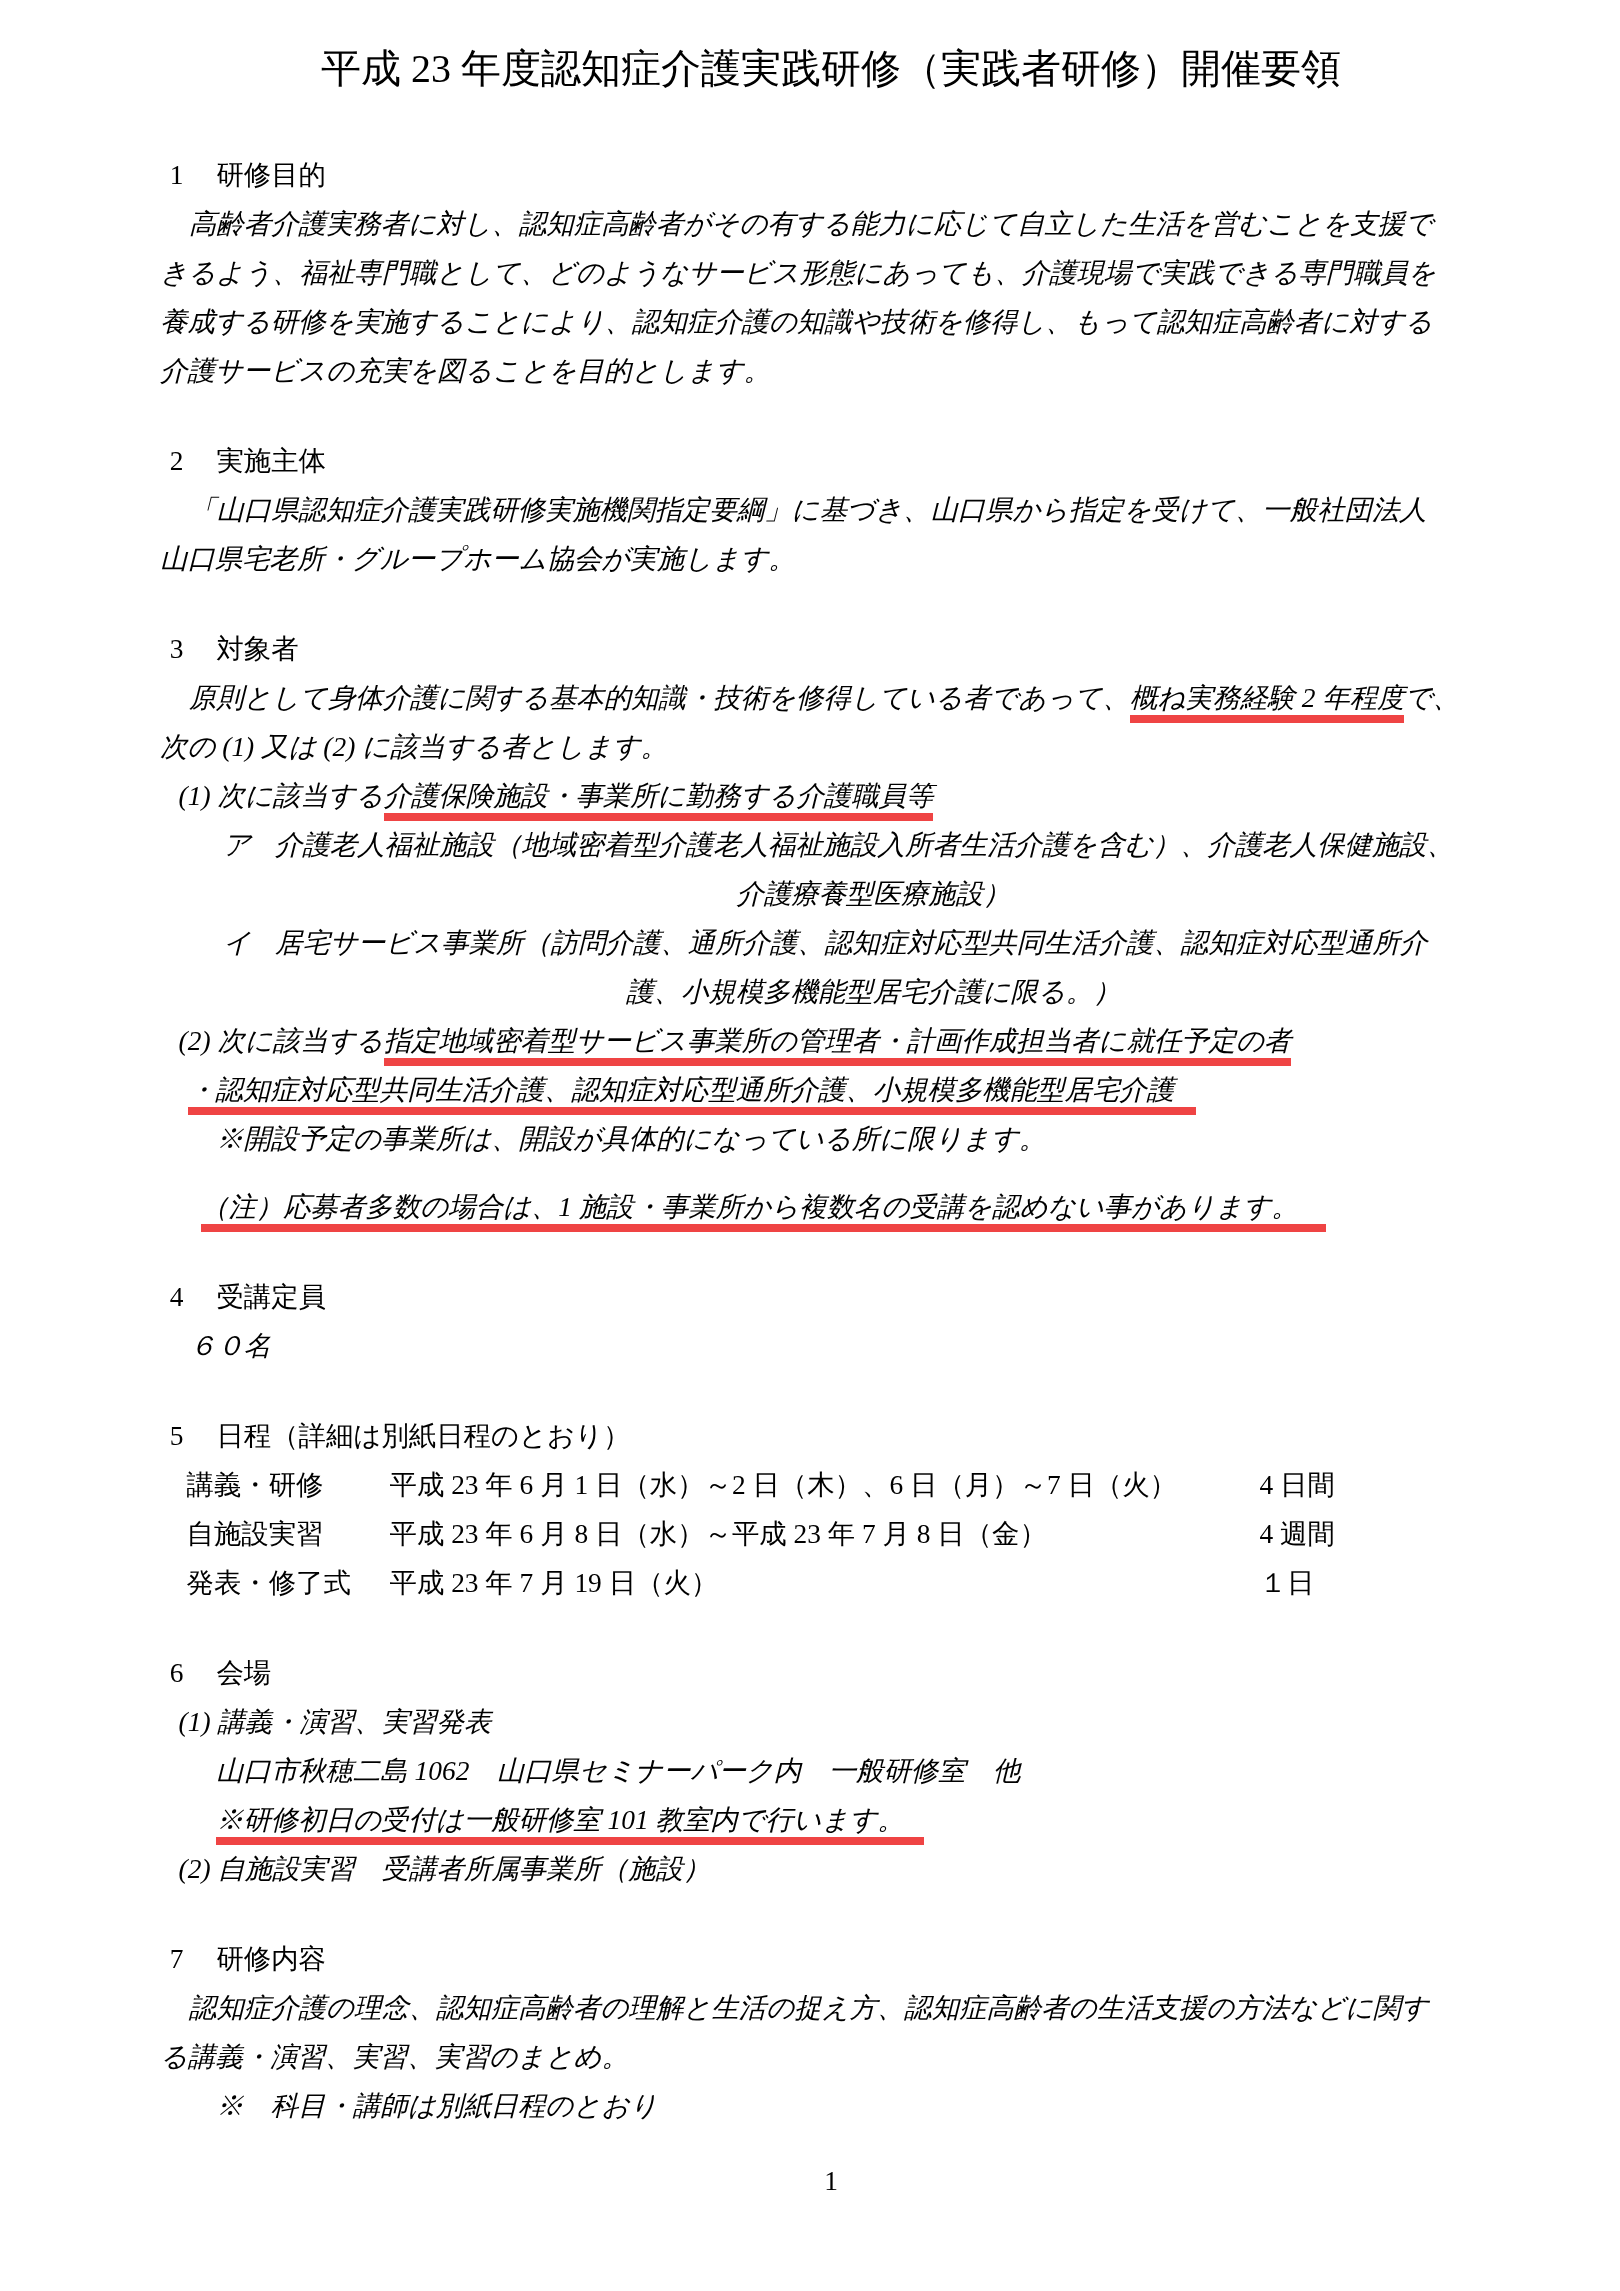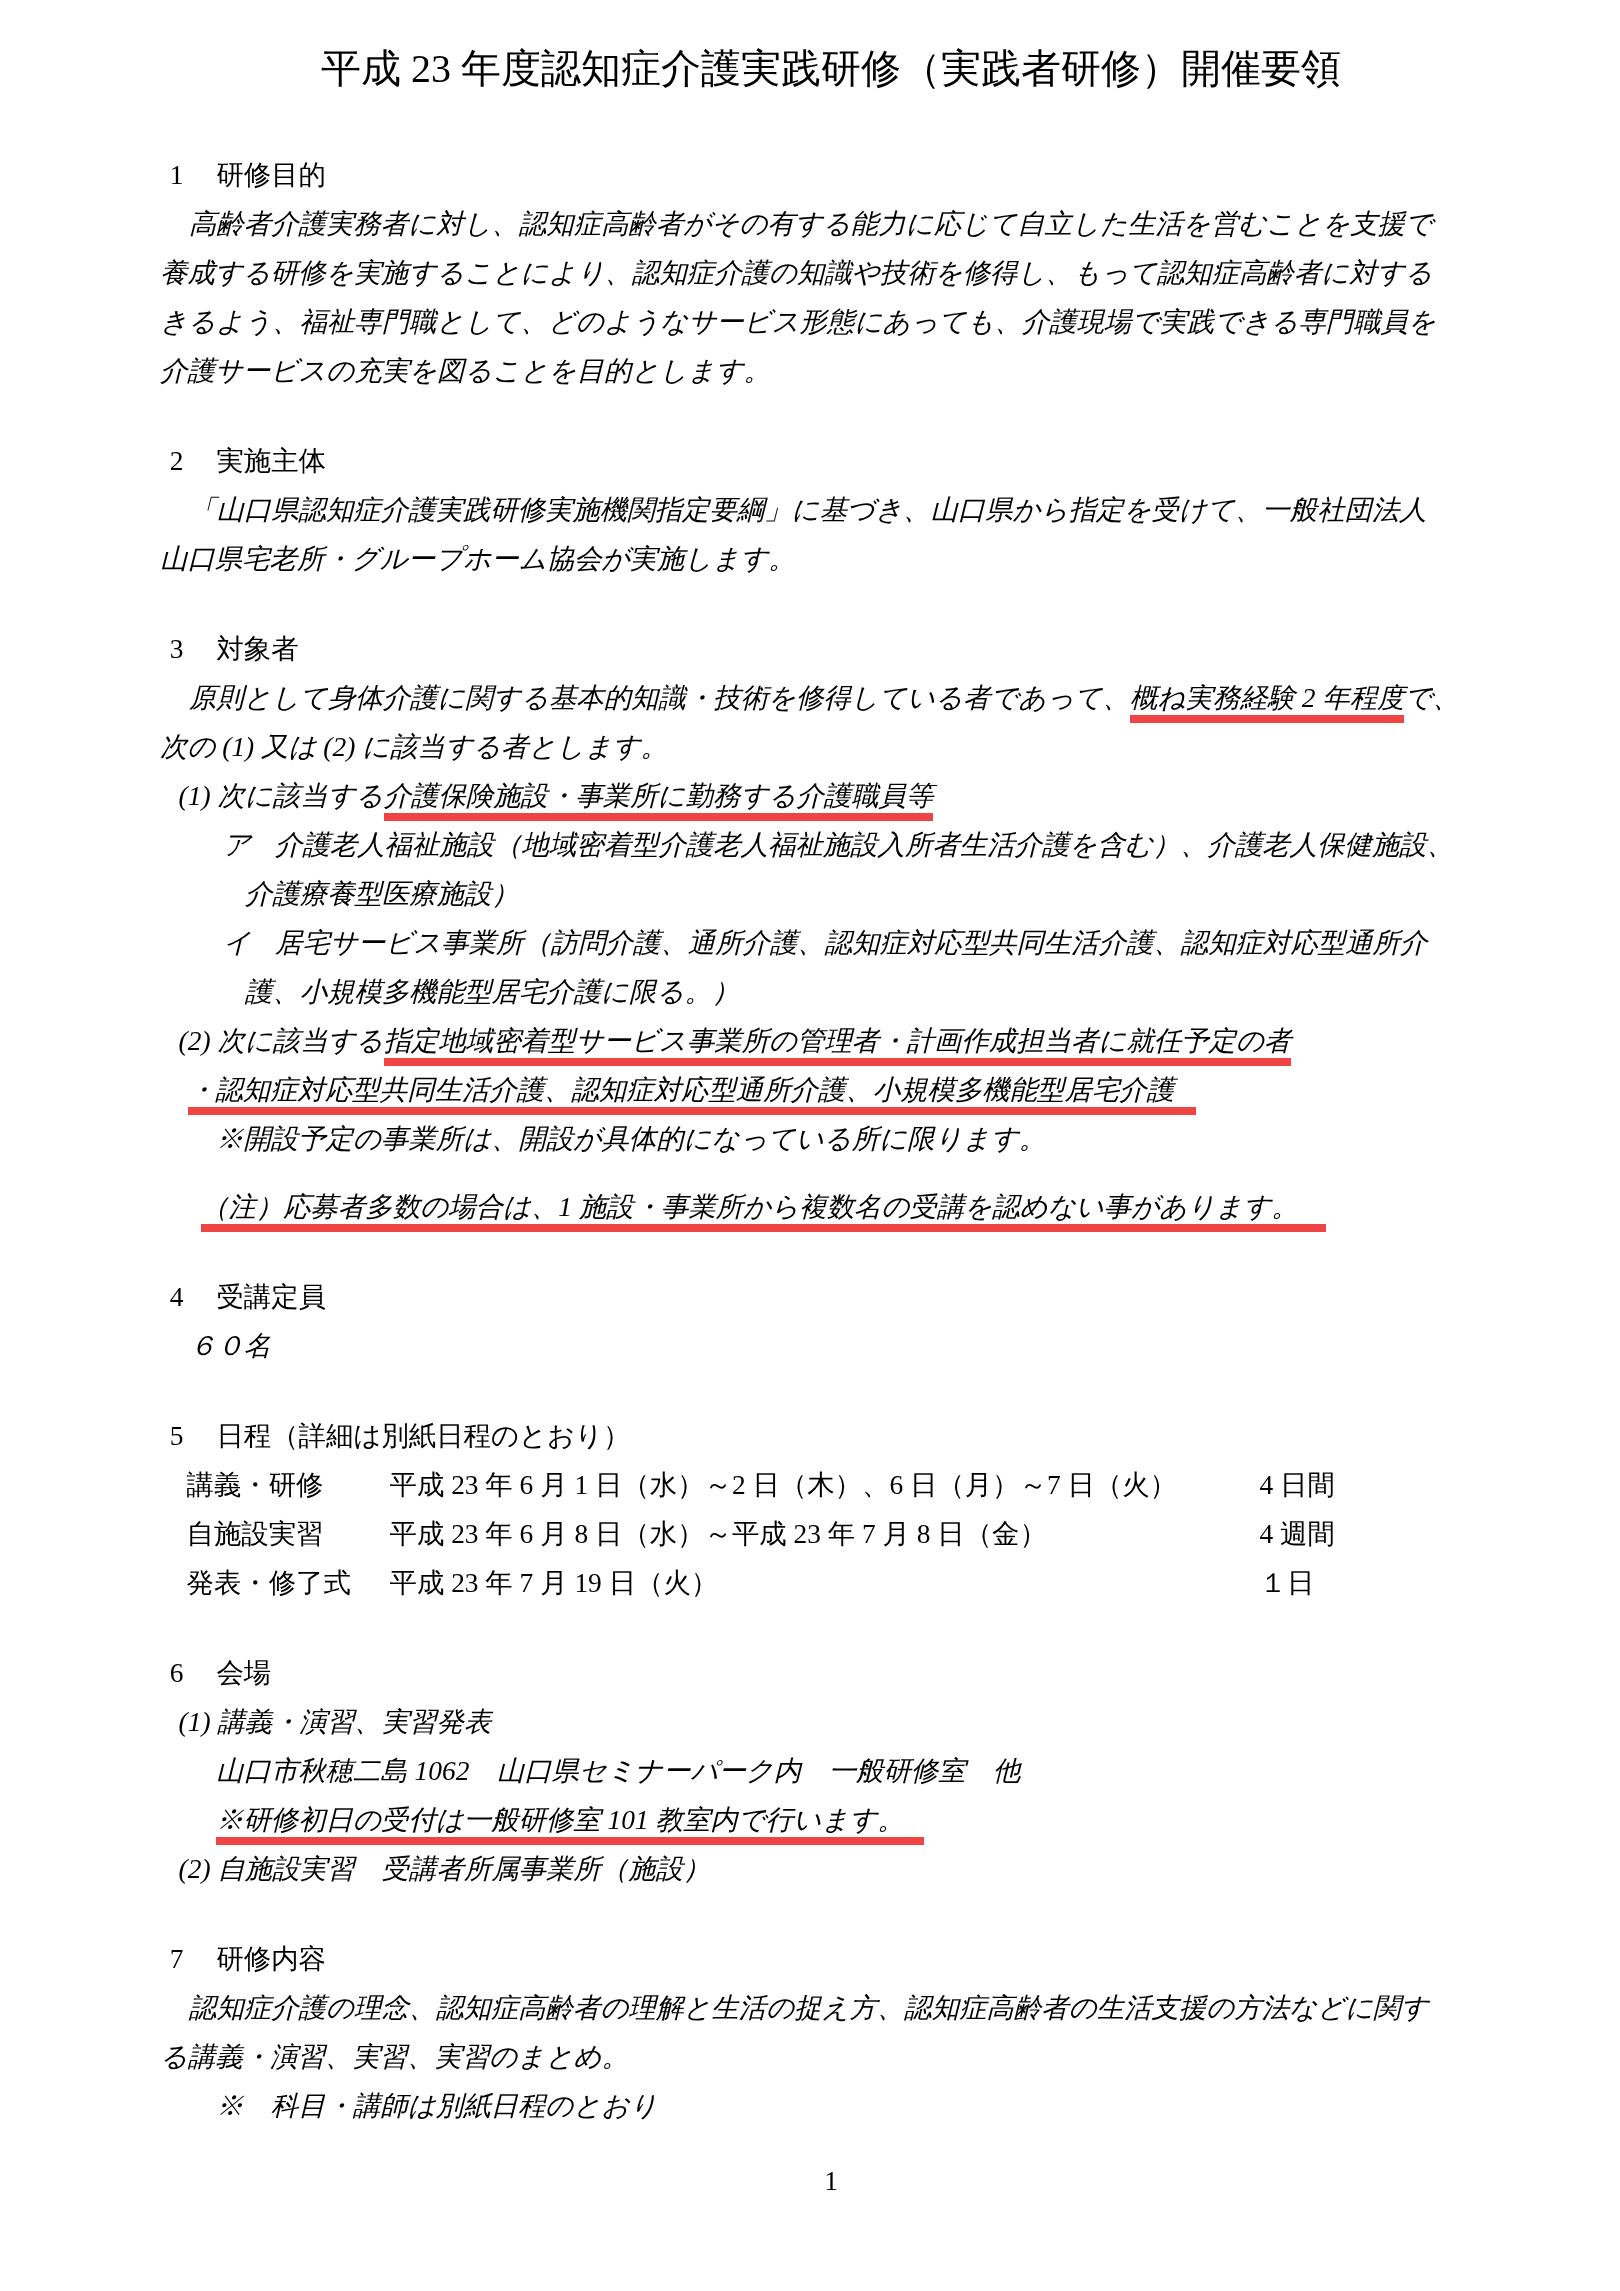--- a/index.html
+++ b/index.html
@@ -25,21 +25,21 @@
   .section { margin-top:41px; }
   .sec-h { line-height:49px; padding-left:9.8px; white-space:nowrap; }
   .sec-num { display:inline-block; min-width:17.6px; }
   .sec-title { margin-left:29px; }
   .ln { line-height:49px; white-space:nowrap;font-style:italic; }
   
   .c-p    { padding-left:0; }
   .c-pf   { padding-left:29px; }
   .c-item { padding-left:18.6px; }
   .c-sub  { padding-left:63px; }
-  .c-subc { padding-left:85px; }
+  .c-subc { padding-left:85px;text-align:center; }
   .c-dot  { padding-left:28px; }
   .c-note { padding-left:56px; }
   .c-chu  { padding-left:41px; margin-top:19.6px; }
   .c-cap  { padding-left:29px; }
   .sub-label { display:inline-block; width:52px; }
   .u { border-bottom:8px solid #ef4444; padding-bottom:2px; }
   
   .sched { display:flex; line-height:49px; padding-left:26.5px; white-space:nowrap; }
   .sched .sl  { width:203px; }
   .sched .sd  { width:870px; }
@@ -52,22 +52,22 @@
 </style>
 </head>
 <body>
 
 <div class="page">
   <div class="title">平成 23 年度認知症介護実践研修（実践者研修）開催要領</div>
   <div id="doc">
       <div class="section">
         <div class="sec-h"><span class="sec-num">1</span><span class="sec-title">研修目的</span></div>
         <div class="ln c-pf"><span>高齢者介護実務者に対し、認知症高齢者がその有する能力に応じて自立した生活を営むことを支援で</span></div>
+        <div class="ln c-p"><span>きるよう、福祉専門職として、どのようなサービス形態にあっても、介護現場で実践できる専門職員を</span></div>
         <div class="ln c-p"><span>養成する研修を実施することにより、認知症介護の知識や技術を修得し、もって認知症高齢者に対する</span></div>
-        <div class="ln c-p"><span>きるよう、福祉専門職として、どのようなサービス形態にあっても、介護現場で実践できる専門職員を</span></div>
         <div class="ln c-p"><span>介護サービスの充実を図ることを目的とします。</span></div>
       </div>
       <div class="section">
         <div class="sec-h"><span class="sec-num">2</span><span class="sec-title">実施主体</span></div>
         <div class="ln c-pf"><span>「山口県認知症介護実践研修実施機関指定要綱」に基づき、山口県から指定を受けて、一般社団法人</span></div>
         <div class="ln c-p"><span>山口県宅老所・グループホーム協会が実施します。</span></div>
       </div>
       <div class="section">
         <div class="sec-h"><span class="sec-num">3</span><span class="sec-title">対象者</span></div>
         <div class="ln c-pf"><span>原則として身体介護に関する基本的知識・技術を修得している者であって、</span><span class="u">概ね実務経験 2 年程度</span><span>で、</span></div>

